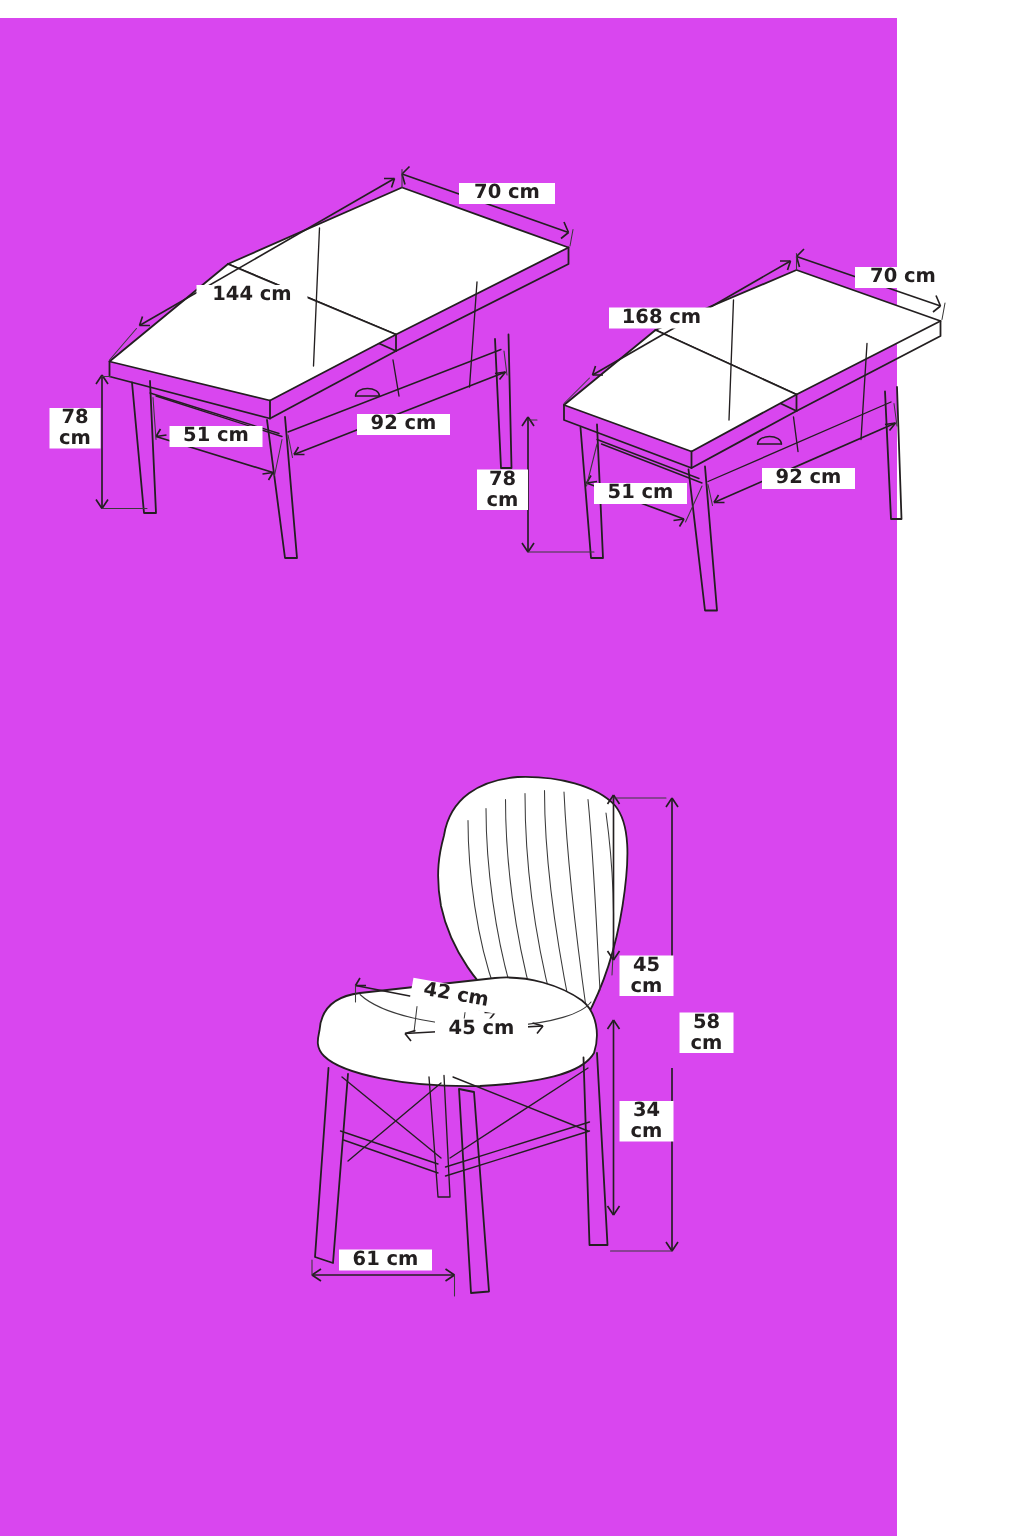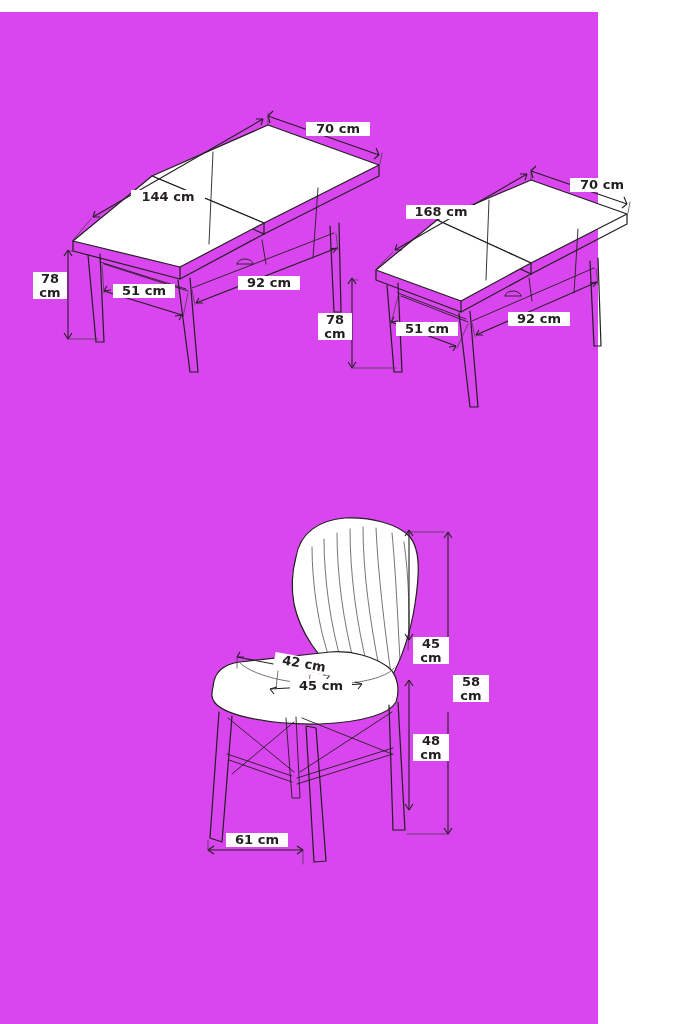--- a/index.html
+++ b/index.html
@@ -289,19 +289,19 @@
   <div class="lbl-box" style="left:406px; top:193px; width:66px;">168 cm</div>
   <div class="lbl-box" style="left:318px; top:301px; width:30px;">78
 cm</div>
   <div class="lbl-box" style="left:396px; top:310px; width:58px;">51 cm</div>
   <div class="lbl-box" style="left:508px; top:300px; width:58px;">92 cm</div>
 
   <div class="lbl-box" style="left:413px; top:605px; width:32px;margin-top:20px;">45
 cm</div>
   <div class="lbl-box" style="left:453px; top:663px; width:32px;">58
 cm</div>
-  <div class="lbl-box" style="left:413px; top:722px; width:32px;">48
+  <div class="lbl-box" style="left:413px; top:722px; width:32px;">34
 cm</div>
   <div class="lbl-box" style="left:274px; top:645px; width:56px; transform:rotate(10deg);">42 cm</div>
   <div class="lbl-box" style="left:290px; top:667px; width:58px;">45 cm</div>
   <div class="lbl-box" style="left:226px; top:821px; width:58px;">61 cm</div>
 
 </div>
 
 </body></html>

